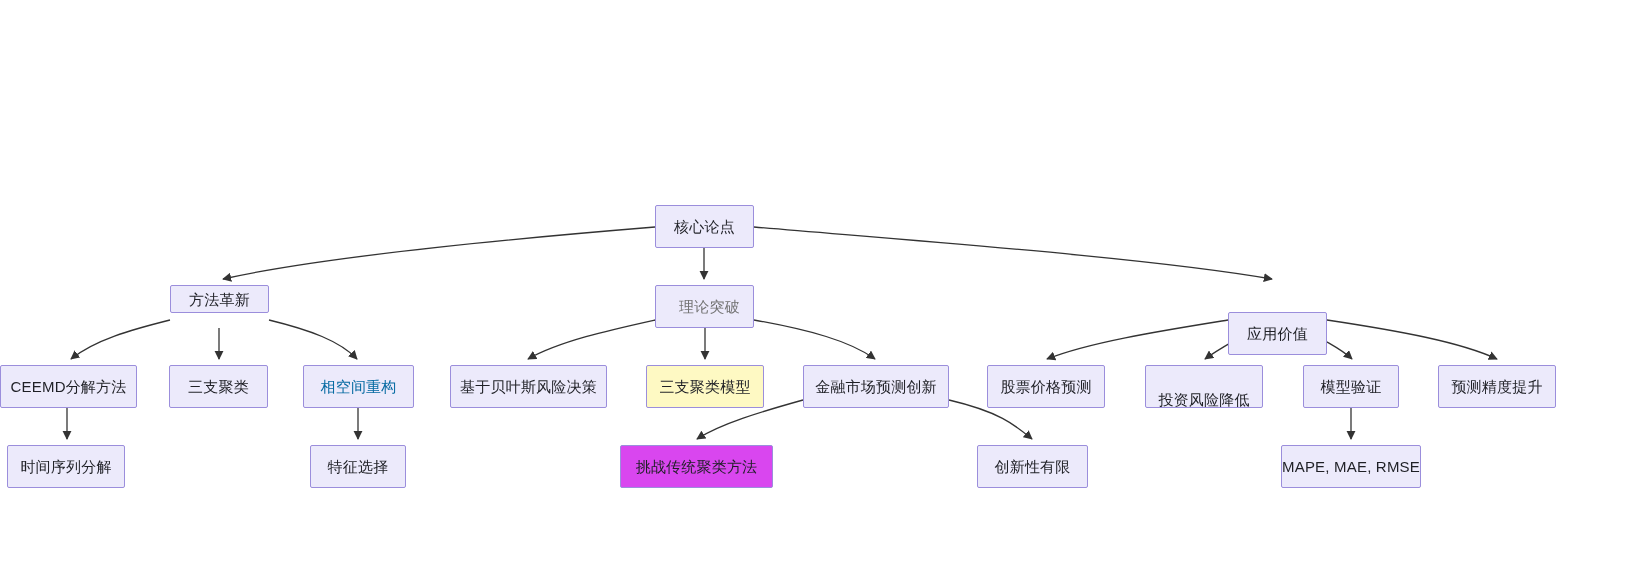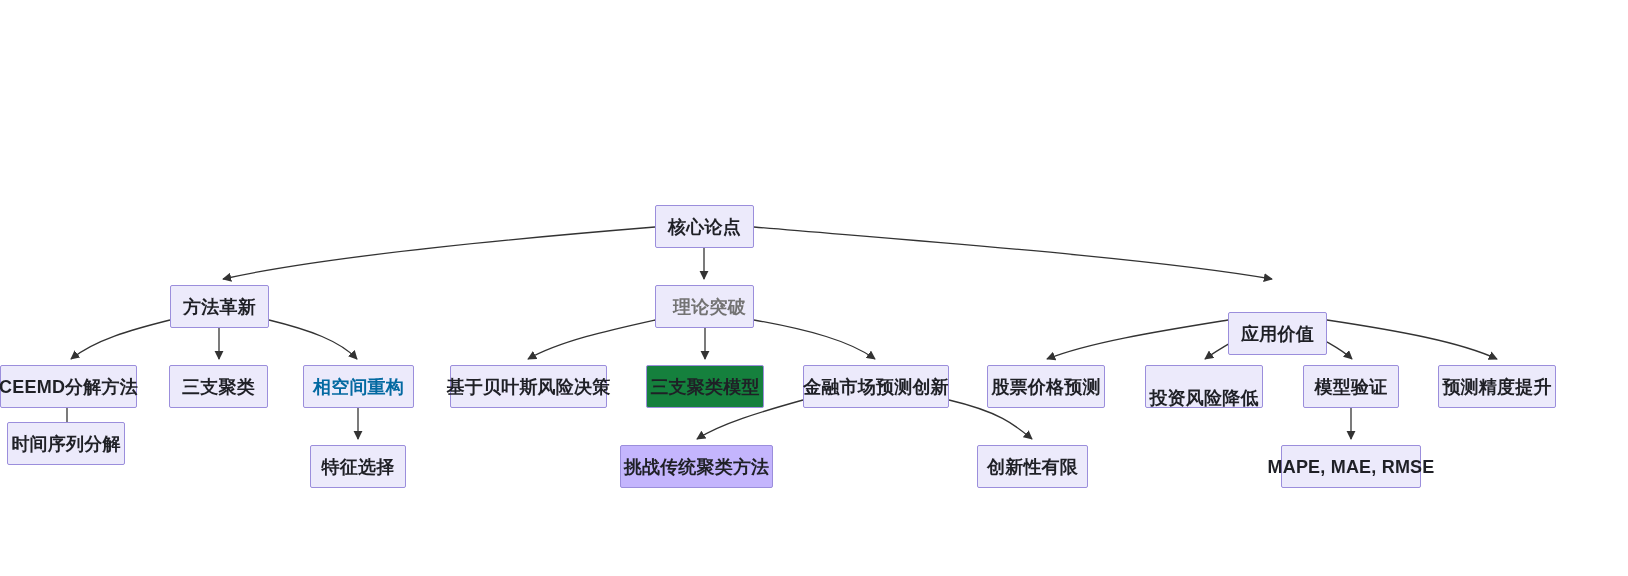--- a/index.html
+++ b/index.html
@@ -26,25 +26,24 @@
   .node {
     position: absolute;
     box-sizing: border-box;
     background: #ECEAFB;
     border: 1px solid #9B8EDC;
     border-radius: 2px;
     display: flex;
     align-items: center;
     justify-content: center;
     color: #1f2026;
-    font-size: 18px;
+    font-size: 15px;
     line-height: 1;
     white-space: nowrap;
     letter-spacing: 0.2px;
-    font-weight: bold;
   }
   .node-label {
     display: block;
     padding: 0 4px;
   }
 </style>
 </head>
 <body>
 
 <div id="canvas">
@@ -74,66 +73,66 @@
         <path d="M 803,400 C 760,412 720,424 697,439" stroke="#333333" fill="none" stroke-width="1.3" marker-end="url(#arrow)"></path>
         <path d="M 949,400 C 1000,412 1015,425 1032,439" stroke="#333333" fill="none" stroke-width="1.3" marker-end="url(#arrow)"></path>
         <path d="M 1351,408 L 1351,439" stroke="#333333" fill="none" stroke-width="1.3" marker-end="url(#arrow)"></path>
       </g>
   </svg>
 
   <div id="node-layer">
       <div class="node" style="left: 655px; top: 205px; width: 99px; height: 43px; background: rgb(236, 234, 251); border-color: rgb(155, 142, 220); color: rgb(31, 32, 38);">
         <span class="node-label">核心论点</span>
       </div>
-      <div class="node" style="left: 170px; top: 285px; width: 99px; height: 43px; background: rgb(236, 234, 251); border-color: rgb(155, 142, 220); color: rgb(31, 32, 38);">
+      <div class="node" style="left: 170px; top: 285px; width: 99px; height: 28px; background: rgb(236, 234, 251); border-color: rgb(155, 142, 220); color: rgb(31, 32, 38);">
         <span class="node-label">方法革新</span>
       </div>
       <div class="node" style="left: 655px; top: 285px; width: 99px; height: 43px; background: rgb(236, 234, 251); border-color: rgb(155, 142, 220); color: #737373; padding-left: 10px;">
         <span class="node-label">理论突破</span>
       </div>
       <div class="node" style="left: 1228px; top: 285px; width: 99px; height: 43px; background: rgb(236, 234, 251); border-color: rgb(155, 142, 220); color: rgb(31, 32, 38); margin-top: 27px;">
         <span class="node-label">应用价值</span>
       </div>
       <div class="node" style="left: 0px; top: 365px; width: 137px; height: 43px; background: rgb(236, 234, 251); border-color: rgb(155, 142, 220); color: rgb(31, 32, 38);">
         <span class="node-label">CEEMD分解方法</span>
       </div>
       <div class="node" style="left: 169px; top: 365px; width: 99px; height: 43px; background: rgb(236, 234, 251); border-color: rgb(155, 142, 220); color: rgb(31, 32, 38);">
         <span class="node-label">三支聚类</span>
       </div>
       <div class="node" style="left: 303px; top: 365px; width: 111px; height: 43px; background: rgb(236, 234, 251); border-color: rgb(155, 142, 220); color: #0369a1;">
         <span class="node-label">相空间重构</span>
       </div>
       <div class="node" style="left: 450px; top: 365px; width: 157px; height: 43px; background: rgb(236, 234, 251); border-color: rgb(155, 142, 220); color: rgb(31, 32, 38);">
         <span class="node-label">基于贝叶斯风险决策</span>
       </div>
-      <div class="node" style="left: 646px; top: 365px; width: 118px; height: 43px; background: #15803d; border-color: rgb(155, 142, 220); color: rgb(31, 32, 38);">
+      <div class="node" style="left: 646px; top: 365px; width: 118px; height: 43px; background: #fef9c3; border-color: rgb(155, 142, 220); color: rgb(31, 32, 38);">
         <span class="node-label">三支聚类模型</span>
       </div>
       <div class="node" style="left: 803px; top: 365px; width: 146px; height: 43px; background: rgb(236, 234, 251); border-color: rgb(155, 142, 220); color: rgb(31, 32, 38);">
         <span class="node-label">金融市场预测创新</span>
       </div>
       <div class="node" style="left: 987px; top: 365px; width: 118px; height: 43px; background: rgb(236, 234, 251); border-color: rgb(155, 142, 220); color: rgb(31, 32, 38);">
         <span class="node-label">股票价格预测</span>
       </div>
       <div class="node" style="left: 1145px; top: 365px; width: 118px; height: 43px; background: rgb(236, 234, 251); border-color: rgb(155, 142, 220); color: rgb(31, 32, 38); align-items: flex-end;">
         <span class="node-label">投资风险降低</span>
       </div>
       <div class="node" style="left: 1303px; top: 365px; width: 96px; height: 43px; background: rgb(236, 234, 251); border-color: rgb(155, 142, 220); color: rgb(31, 32, 38);">
         <span class="node-label">模型验证</span>
       </div>
       <div class="node" style="left: 1438px; top: 365px; width: 118px; height: 43px; background: rgb(236, 234, 251); border-color: rgb(155, 142, 220); color: rgb(31, 32, 38);">
         <span class="node-label">预测精度提升</span>
       </div>
-      <div class="node" style="left: 7px; top: 422px; width: 118px; height: 43px; background: rgb(236, 234, 251); border-color: rgb(155, 142, 220); color: rgb(31, 32, 38);">
+      <div class="node" style="left: 7px; top: 445px; width: 118px; height: 43px; background: rgb(236, 234, 251); border-color: rgb(155, 142, 220); color: rgb(31, 32, 38);">
         <span class="node-label">时间序列分解</span>
       </div>
       <div class="node" style="left: 310px; top: 445px; width: 96px; height: 43px; background: rgb(236, 234, 251); border-color: rgb(155, 142, 220); color: rgb(31, 32, 38);">
         <span class="node-label">特征选择</span>
       </div>
-      <div class="node" style="left: 620px; top: 445px; width: 153px; height: 43px; background: #c4b5fd; border-color: rgb(155, 142, 220); color: rgb(31, 32, 38);">
+      <div class="node" style="left: 620px; top: 445px; width: 153px; height: 43px; background: #d946ef; border-color: rgb(155, 142, 220); color: rgb(31, 32, 38);">
         <span class="node-label">挑战传统聚类方法</span>
       </div>
       <div class="node" style="left: 977px; top: 445px; width: 111px; height: 43px; background: rgb(236, 234, 251); border-color: rgb(155, 142, 220); color: rgb(31, 32, 38);">
         <span class="node-label">创新性有限</span>
       </div>
       <div class="node" style="left: 1281px; top: 445px; width: 140px; height: 43px; background: rgb(236, 234, 251); border-color: rgb(155, 142, 220); color: rgb(31, 32, 38);">
         <span class="node-label">MAPE, MAE, RMSE</span>
       </div>
     </div>
 

